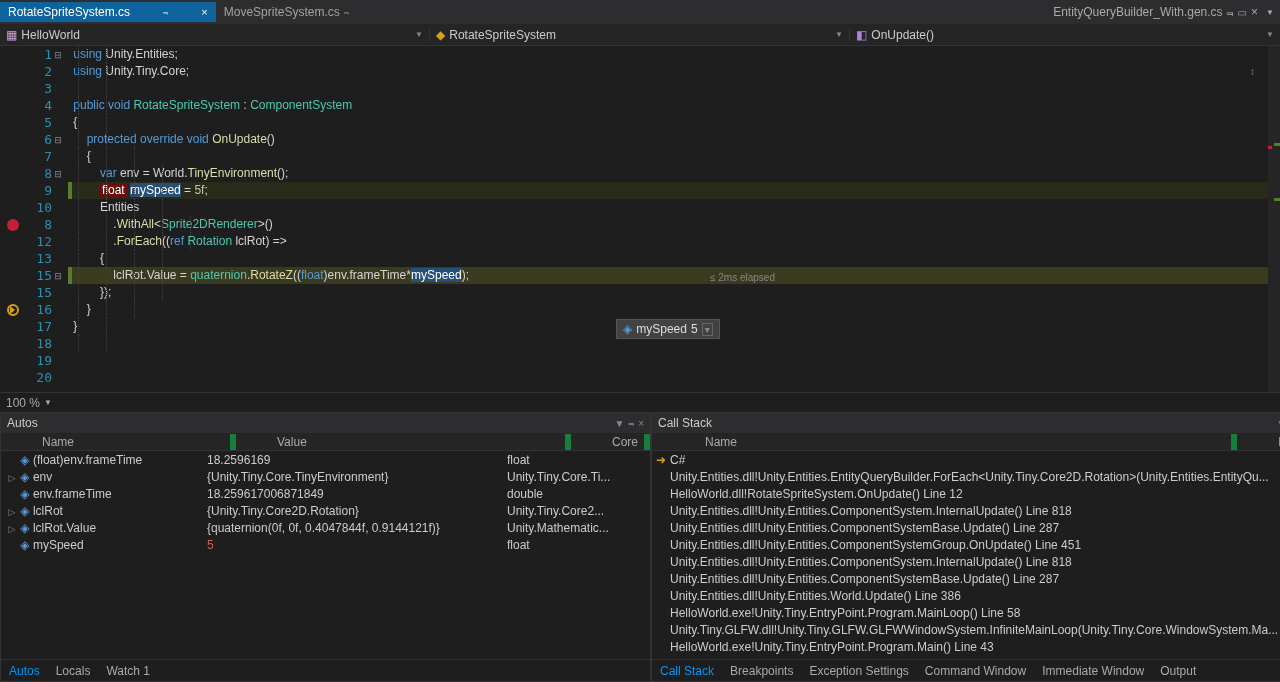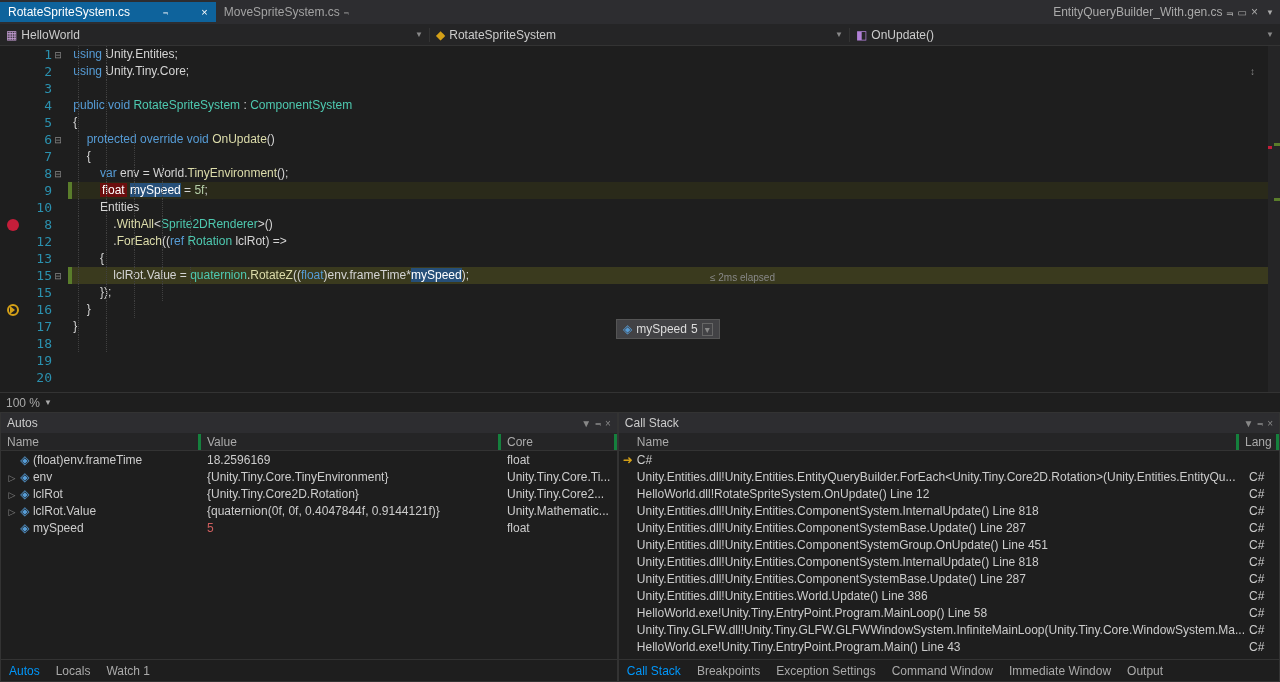--- a/index.html
+++ b/index.html
@@ -39,21 +39,21 @@
 .tooltip .exp { color: #888; font-size: 10px; border: 1px solid #666; padding: 0 2px; }
 .elapsed { position: absolute; color: #888; font-size: 10px; }
 .zoom-bar { background: #1e1e1e; height: 20px; display: flex; align-items: center; padding: 0 6px; color: #aaa; border-top: 1px solid #333; }
 .zoom-bar .drop { font-size: 8px; margin-left: 4px; }
 .bottom-panels { display: flex; height: 270px; background: #252526; }
 .panel { flex: 1; display: flex; flex-direction: column; border: 1px solid #333; }
 .panel-header { background: #2d2d30; display: flex; align-items: center; padding: 2px 6px; color: #ccc; height: 20px; }
 .panel-header .title { flex: 1; }
 .panel-header .icon { font-size: 10px; margin-left: 4px; color: #888; cursor: pointer; }
 .col-headers { display: flex; background: #252526; border-bottom: 1px solid #333; color: #aaa; height: 18px; align-items: center; }
-.col-headers > div { padding: 1px 6px; border-right: 3px solid #15803d; }
+.col-headers > div { padding: 1px 6px; border-right: 6px solid #15803d; margin-left: 35px; }
 .panel-body { flex: 1; overflow: auto; background: #1e1e1e; }
 .auto-row { display: flex; height: 17px; align-items: center; color: #ccc; }
 .auto-row > div { padding: 0 6px; overflow: hidden; white-space: nowrap; text-overflow: ellipsis; }
 .expand { width: 10px; text-align: center; color: #888; font-size: 9px; display: inline-block; }
 .red { color: #ce5e5e; }
 .stack-row { display: flex; height: 17px; align-items: center; color: #ccc; padding-left: 4px; }
 .stack-row .marker { width: 14px; flex-shrink: 0; }
 .stack-row .txtcell { flex: 1; overflow: hidden; white-space: nowrap; text-overflow: ellipsis; padding-right: 4px; }
 .stack-row .lang { width: 30px; flex-shrink: 0; }
 .gray { color: #7a7a7a; }
@@ -275,20 +275,25 @@
           <div class="autos-name-col"><span class="expand"></span> <span style="color:#569cd6;">◈</span> (float)env.frameTime</div>
           <div class="autos-value-col">18.2596169</div>
           <div class="autos-type-col">float</div>
         </div>
         <div class="auto-row">
           <div class="autos-name-col"><span class="expand">▷</span> <span style="color:#569cd6;">◈</span> env</div>
           <div class="autos-value-col">{Unity.Tiny.Core.TinyEnvironment}</div>
           <div class="autos-type-col">Unity.Tiny.Core.Ti...</div>
         </div>
         <div class="auto-row">
+          <div class="autos-name-col"><span class="expand"></span> <span style="color:#569cd6;">◈</span> env.frameTime</div>
+          <div class="autos-value-col">18.259617006871849</div>
+          <div class="autos-type-col">double</div>
+        </div>
+        <div class="auto-row">
           <div class="autos-name-col"><span class="expand">▷</span> <span style="color:#569cd6;">◈</span> lclRot</div>
           <div class="autos-value-col">{Unity.Tiny.Core2D.Rotation}</div>
           <div class="autos-type-col">Unity.Tiny.Core2...</div>
         </div>
         <div class="auto-row">
           <div class="autos-name-col"><span class="expand">▷</span> <span style="color:#569cd6;">◈</span> lclRot.Value</div>
           <div class="autos-value-col">{quaternion(0f, 0f, 0.4047844f, 0.9144121f)}</div>
           <div class="autos-type-col">Unity.Mathematic...</div>
         </div>
         <div class="auto-row">

